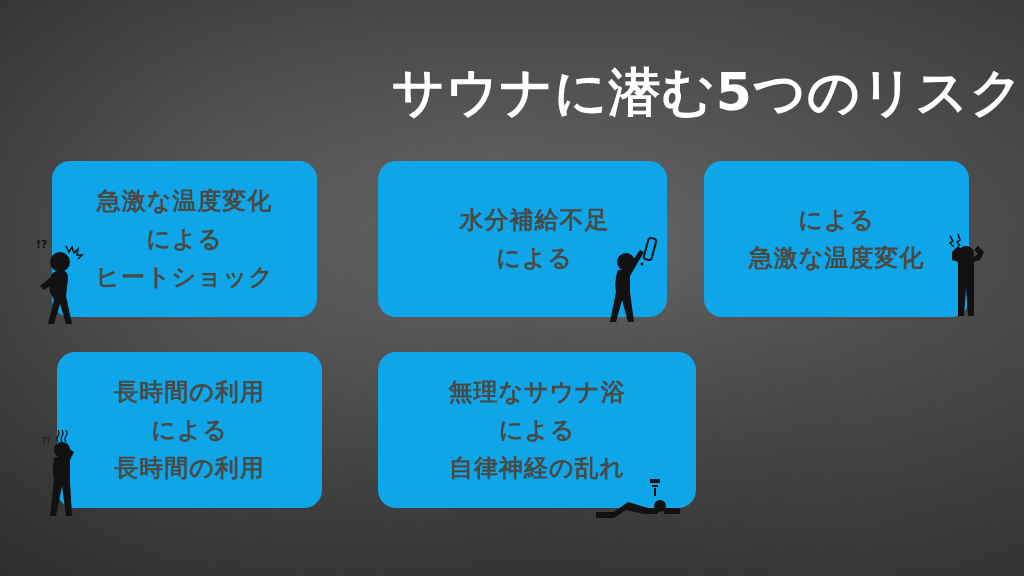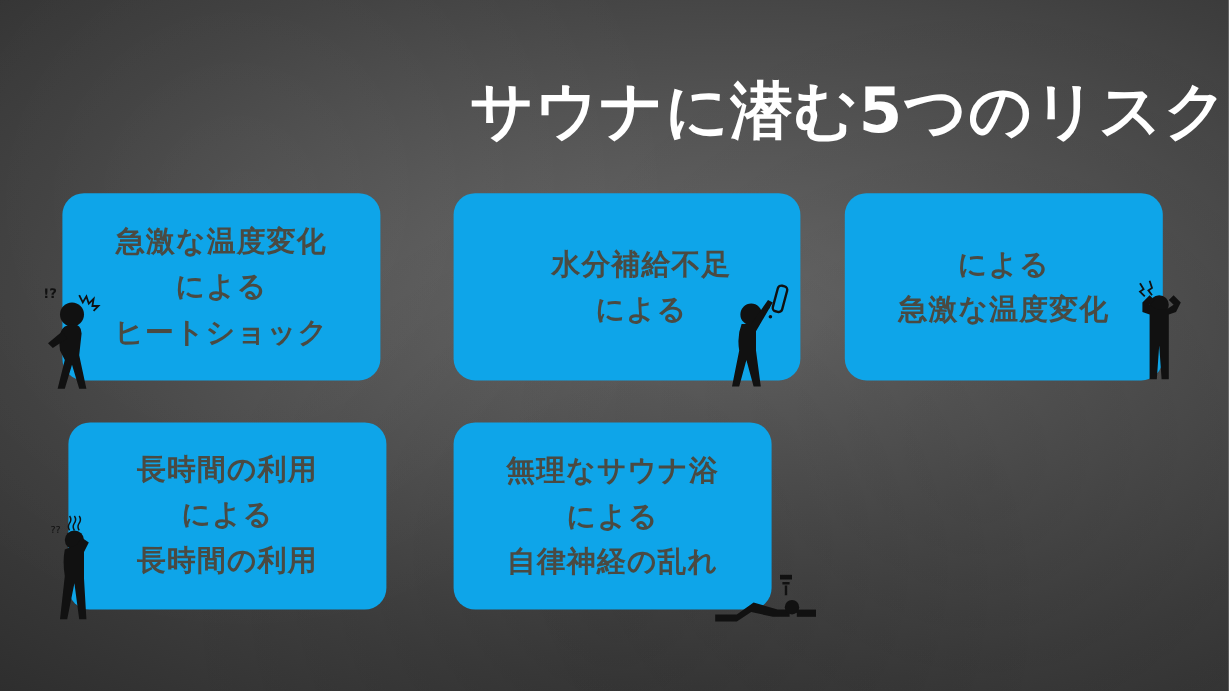--- a/index.html
+++ b/index.html
@@ -76,21 +76,21 @@
   <span class="line">による</span>
   <span class="line">長時間の利用</span>
 </div>
 <svg class="figure" style="left:42px; top:426px;" width="46" height="94" viewBox="0 0 46 94">
   <path d="M16 4 q2 3 0 6 q-2 3 0 6 M20 4 q2 3 0 6 q-2 3 0 6 M24 4 q2 3 0 6 q-2 3 0 6" stroke="#111" stroke-width="1.2" fill="none"></path>
   <text x="0" y="18" font-size="8" fill="#111" font-family="DejaVu Sans, sans-serif">??</text>
   <circle cx="20" cy="24" r="8" fill="#111"></circle>
   <path d="M12 32 q-2 10 0 22 l-4 36 l6 0 l6 -30 l4 30 l6 0 l-2 -34 l0 -22 l4 -8 l-6 -4 l-4 6 z" fill="#111"></path>
 </svg>
 
-<div class="card" style="left:378px; top:352px; width:265px; height:156px;">
+<div class="card" style="left:378px; top:352px; width:318px; height:156px;">
   <span class="line">無理なサウナ浴</span>
   <span class="line">による</span>
   <span class="line">自律神経の乱れ</span>
 </div>
 <svg class="figure" style="left:594px; top:478px;" width="90" height="42" viewBox="0 0 90 42">
   <path d="M56 4 l10 0 M58 8 l6 0 M61 10 l0 8" stroke="#111" stroke-width="2" fill="none"></path>
   <rect x="56" y="1" width="10" height="3" fill="#111"></rect>
   <path d="M2 34 l18 0 l14 -10 l20 6 l10 0 l0 6 l-14 0 l-18 -4 l-12 8 l-18 0 z" fill="#111"></path>
   <circle cx="66" cy="28" r="6" fill="#111"></circle>
   <rect x="70" y="30" width="16" height="6" fill="#111"></rect>

